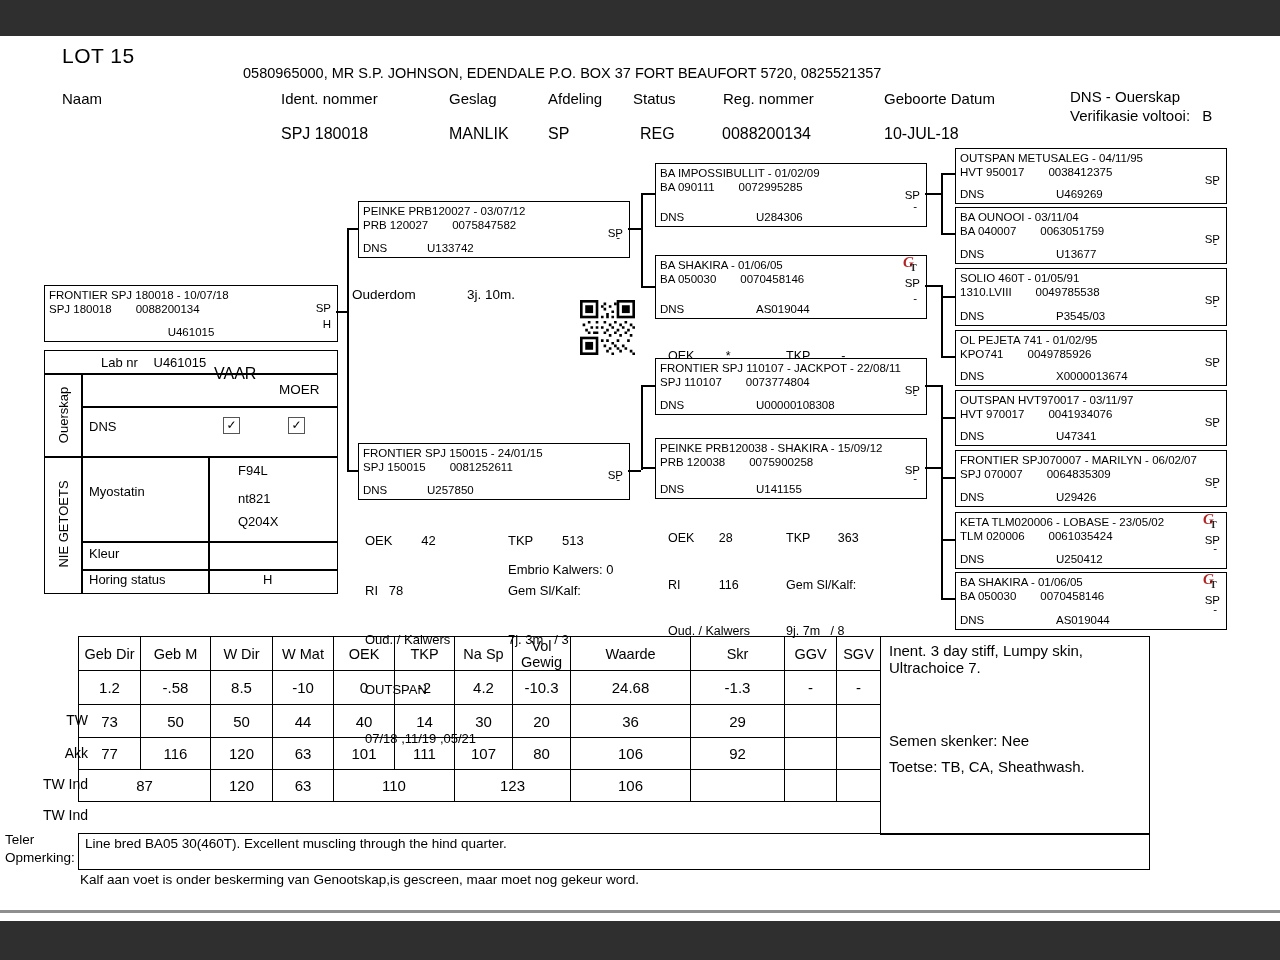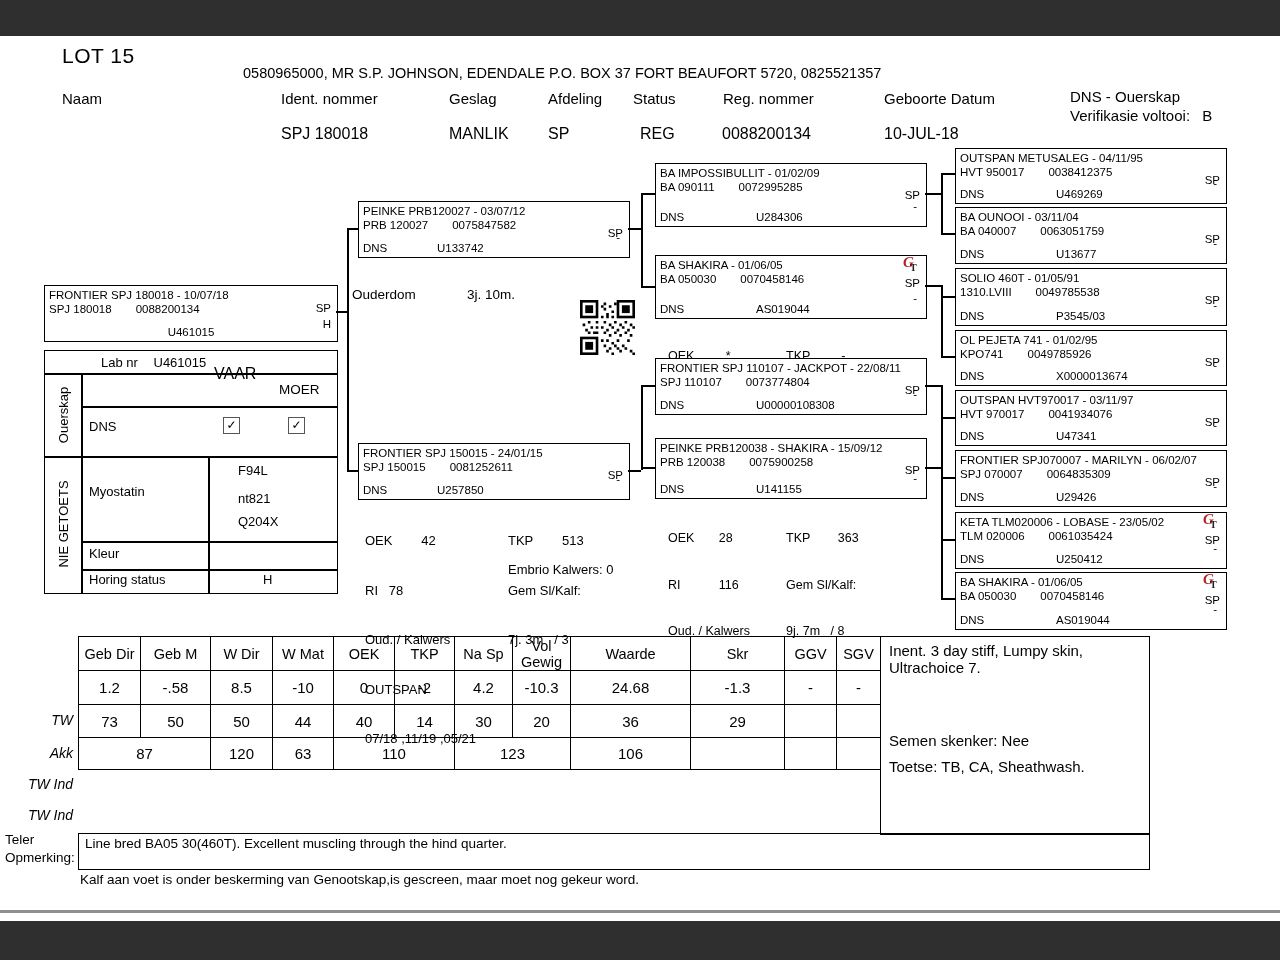--- a/index.html
+++ b/index.html
@@ -16,21 +16,21 @@
   .hlbl{position:absolute;top:90px;font-size:15px;text-align:center;}
   .hval{position:absolute;top:125px;font-size:16px;}
 
   
   .pbox{position:absolute;width:270px;border:1.5px solid #000;background:#fff;
         font-size:11.5px;line-height:14px;}
   .pb-name{padding:2px 4px 0;white-space:nowrap;}
   .pb-ids{display:flex;gap:24px;padding:0 4px;}
   .pb-dns{position:absolute;left:4px;bottom:2px;}
   .pb-dnsv{position:absolute;left:100px;bottom:2px;}
-  .pb-dnsv80{left:78px;margin-top:32px;}
+  .pb-dnsv80{left:68px;margin-top:32px;}
   .pb-dnsc{position:absolute;left:0;right:0;bottom:2px;text-align:center;}
   .pb-sp{position:absolute;right:6px;top:24px;}
   .pb-h{position:absolute;right:6px;top:31px;}
   .pb-dash{position:absolute;right:9px;bottom:13px;}
   .subject .pb-sp{top:15px;}
   .has-gt .pb-sp{top:20px;}
   .gt-icon{position:absolute;right:5px;top:1px;width:20px;height:16px;font-family:"Liberation Serif",serif;}
   .gt-g{position:absolute;left:2px;top:-2px;color:#b22222;font-size:15px;font-weight:bold;font-style:italic;}
   .gt-t{position:absolute;left:9px;top:4px;color:#222;font-size:10px;font-weight:bold;}
 
@@ -47,21 +47,21 @@
 
   
   .stats{position:absolute;font-size:13px;line-height:16.5px;white-space:pre;}
   .stats-sm{font-size:12.5px;line-height:15.5px;}
 
   
   table.ebv{position:absolute;left:78px;top:636px;border-collapse:collapse;table-layout:fixed;}
   table.ebv th,table.ebv td{border:1.5px solid #000;text-align:center;font-weight:normal;
         font-size:14.5px;padding:0;}
   table.ebv td{font-size:15px;}
-  .rowlbl{position:absolute;left:3px;width:70px;text-align:right;font-size:14px;font-style:italic;}
+  .rowlbl{position:absolute;left:18px;width:70px;text-align:right;font-size:14px;}
 
   .notes{position:absolute;left:880px;top:636px;width:268px;height:197px;border:1.5px solid #000;font-size:15px;}
   .telerbox{position:absolute;left:78px;top:833px;width:1070px;height:35px;border:1.5px solid #000;font-size:13.5px;}
   .telerlbl{position:absolute;left:5px;font-size:13.5px;}
   .footnote{position:absolute;left:80px;top:872px;font-size:13.5px;}
   .qr{position:absolute;left:580px;top:300px;}
 </style>
 </head>
 <body>
 
@@ -456,20 +456,34 @@
       <td>40</td>
       <td>14</td>
       <td>30</td>
       <td>20</td>
       <td>36</td>
       <td>29</td>
       <td></td>
       <td></td>
     </tr>
     <tr style="height:32px">
+      <td>77</td>
+      <td>116</td>
+      <td>120</td>
+      <td>63</td>
+      <td>101</td>
+      <td>111</td>
+      <td>107</td>
+      <td>80</td>
+      <td>106</td>
+      <td>92</td>
+      <td></td>
+      <td></td>
+    </tr>
+    <tr style="height:32px">
       <td colspan="2">87</td>
       <td>120</td>
       <td>63</td>
       <td colspan="2">110</td>
       <td colspan="2">123</td>
       <td>106</td>
       <td></td>
       <td></td>
       <td></td>
     </tr>

